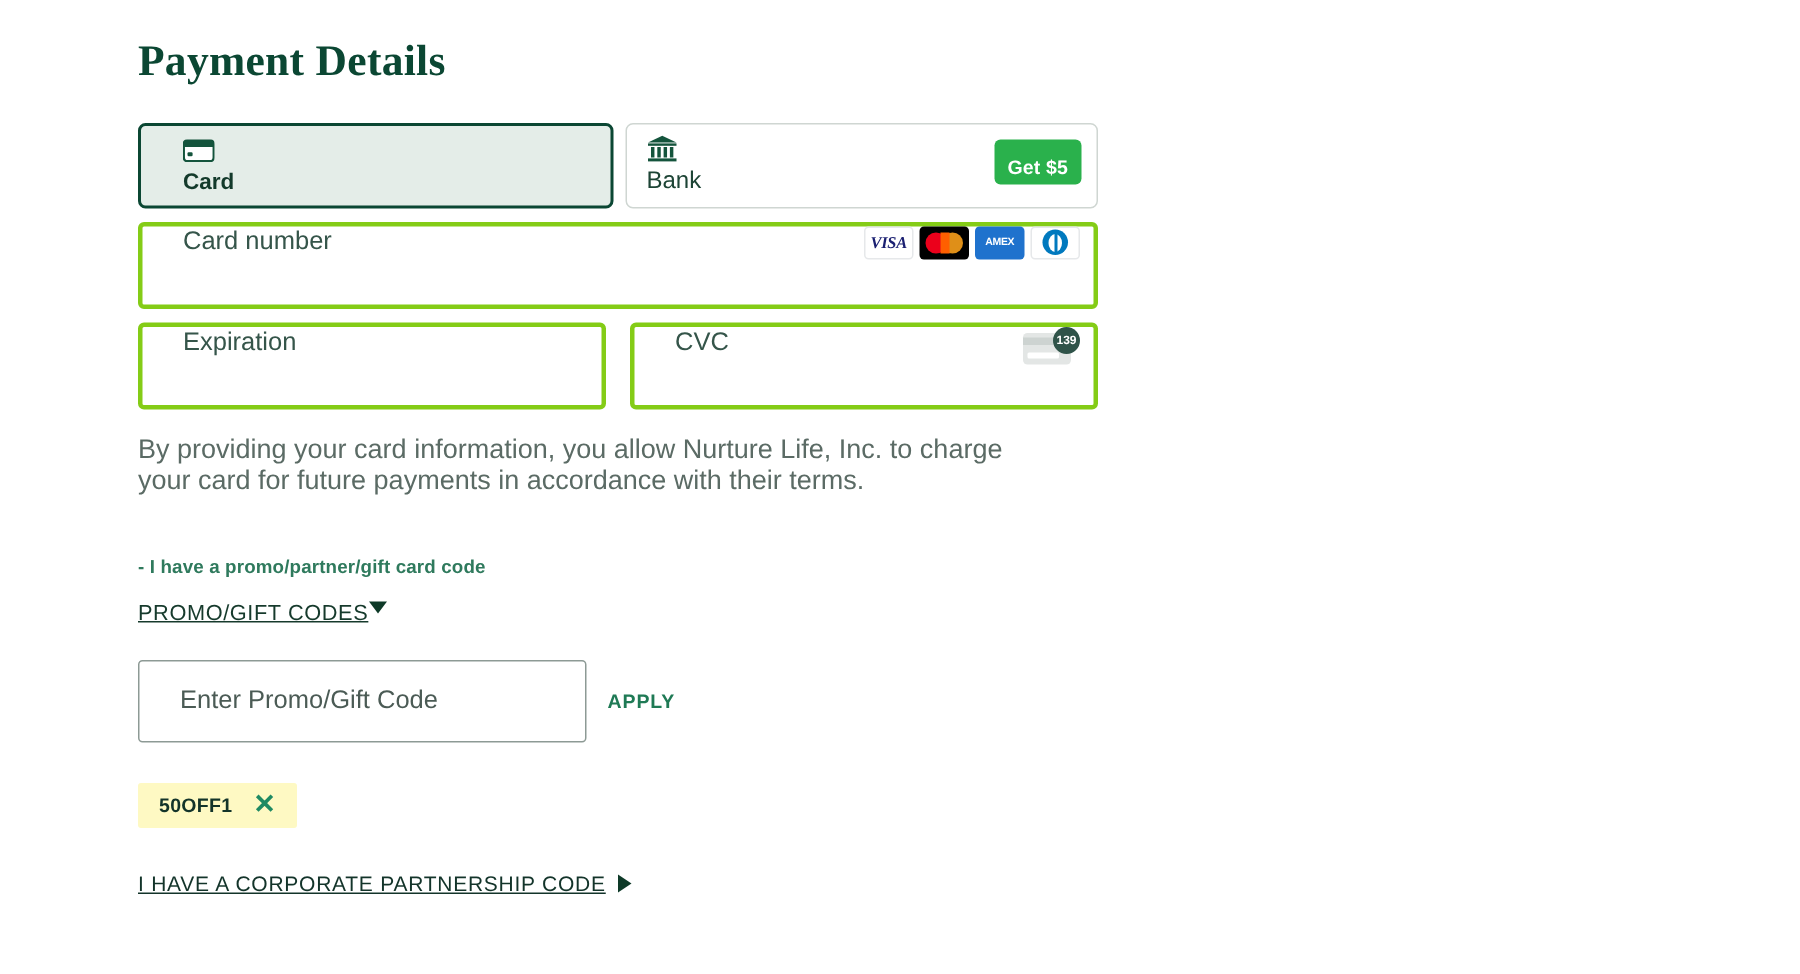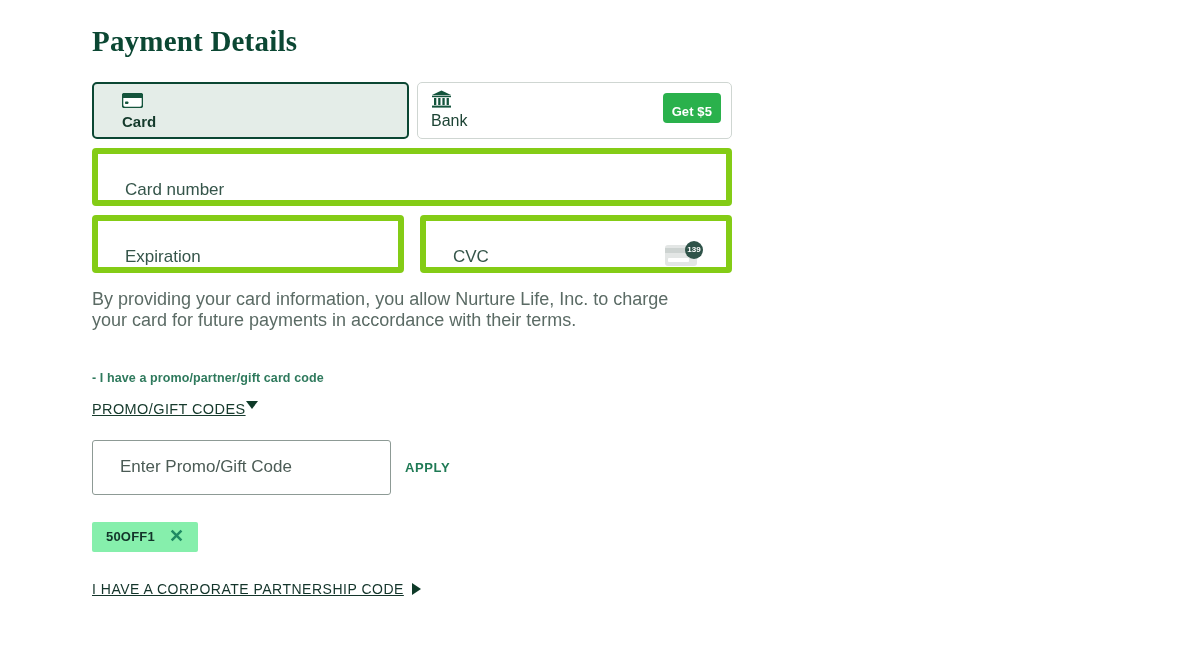--- a/index.html
+++ b/index.html
@@ -89,27 +89,27 @@
     font-size: 13px;
     font-weight: bold;
     border-radius: 4px;
     padding: 12px 9px 5px;
     line-height: 13px;
     letter-spacing: 0.1px;
   }
 
   
   .field {
-    border: 6px solid #84cc16;
+    border: 3px solid #84cc16;
     border-radius: 4px;
     background: #ffffff;
     height: 58px;
     display: flex;
-    align-items: flex-end;
-    padding: 0 23px 0 27px;
+    align-items: flex-start;
+    padding: 0 9px 0 27px;
     position: relative;
   }
   .field-text {
     font-size: 17px;
     color: #35554a;
     flex: 1;
   }
   .row-card-number { margin-top: 9px; }
   .row-two {
     display: flex;
@@ -300,21 +300,21 @@
     border: none;
     padding: 0;
     font-family: "Liberation Sans", sans-serif;
   }
 
   .chip-row { margin-top: 27px; }
   .chip {
     display: inline-flex;
     align-items: center;
     gap: 14px;
-    background: #86efac;
+    background: #fef9c3;
     padding: 7px 14px 8px 14px;
     border-radius: 2px;
   }
   .chip-label {
     font-size: 13px;
     font-weight: bold;
     color: #13342a;
     letter-spacing: 0.2px;
   }
   .chip-close {
@@ -381,20 +381,44 @@
         </span>
         <span class="tab-label">Bank</span>
         <span class="get-badge">Get $5</span>
       </div>
 
     </div>
 
     
     <div class="field row-card-number">
       <span class="field-text">Card number</span>
+      <span class="brands">
+
+        <span class="brand brand-visa">
+          <span class="visa-text">VISA</span>
+        </span>
+
+        <span class="brand brand-mc">
+          <span class="mc-left"></span>
+            <span class="mc-right"></span>
+            <span class="mc-mid"></span>
+        </span>
+
+        <span class="brand brand-amex">
+          <span class="amex-text">AMEX</span>
+        </span>
+
+        <span class="brand brand-diners">
+          <span class="diners-circle">
+              <span class="diners-inner"></span>
+              <span class="diners-bar"></span>
+            </span>
+        </span>
+
+      </span>
     </div>
 
     
     <div class="row-two">
       <div class="field">
         <span class="field-text">Expiration</span>
       </div>
       <div class="field">
         <span class="field-text">CVC</span>
         <span class="cvc-icon">

